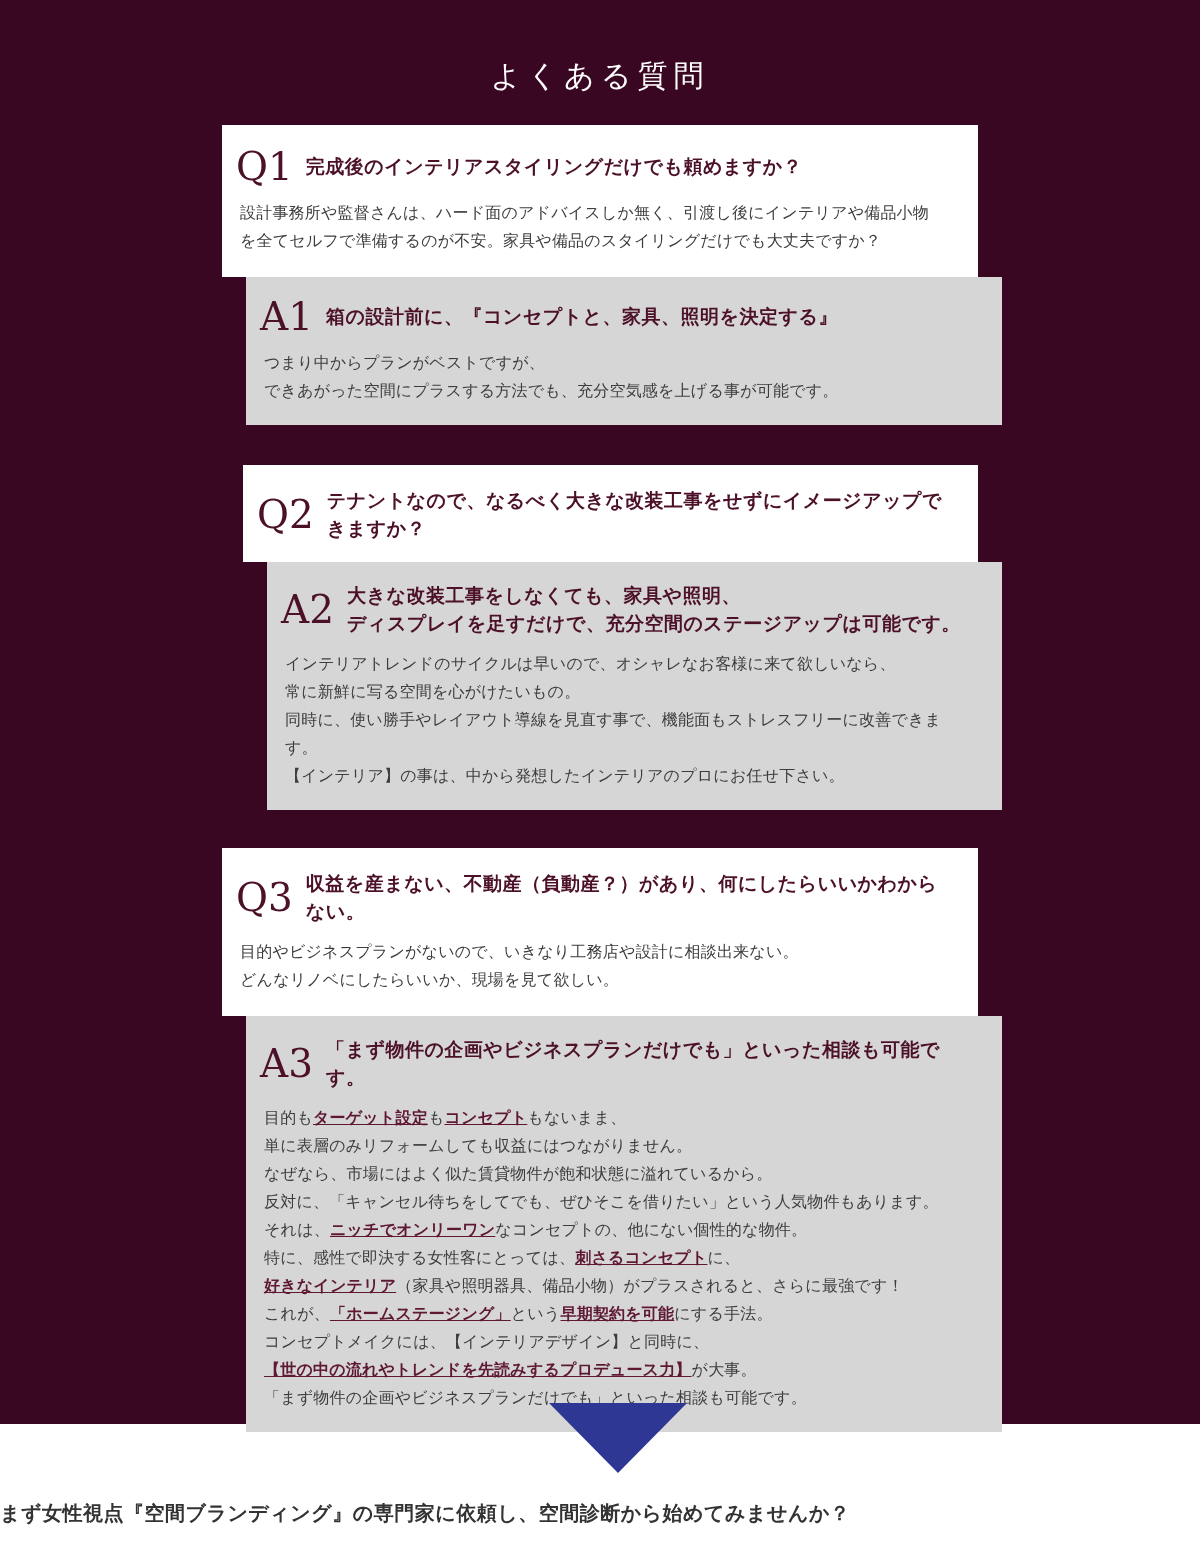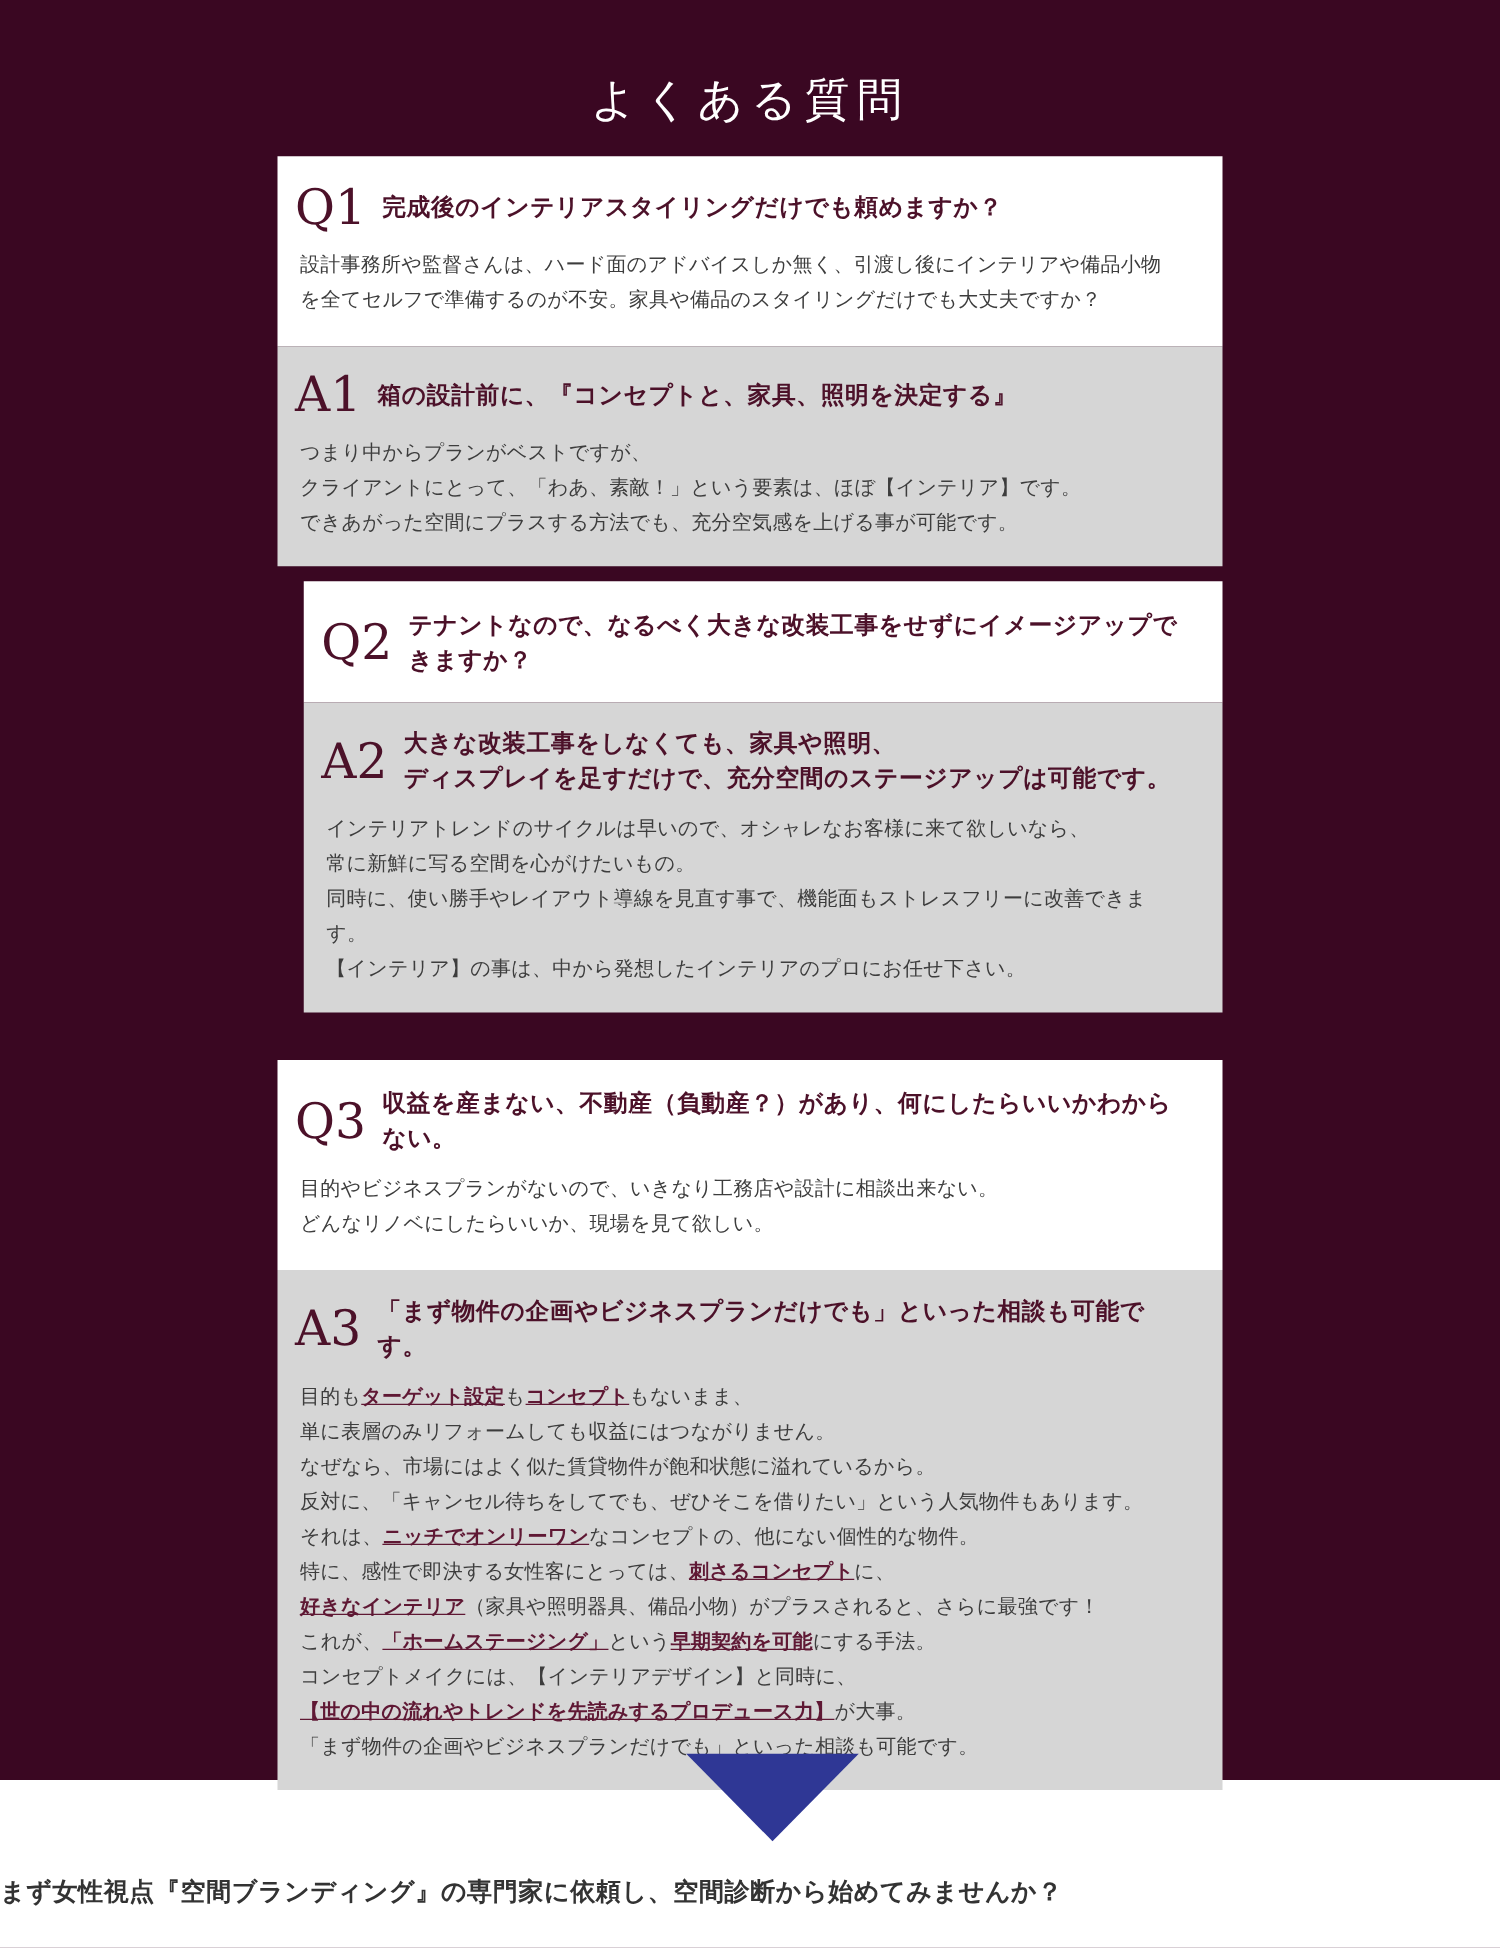--- a/index.html
+++ b/index.html
@@ -29,36 +29,36 @@
     height:1424px;
     background:var(--bg);
   }
   .page-title{
     position:absolute;
     left:0;top:56px;
     width:1200px;
     text-align:center;
     color:#ffffff;
     font-family:"DejaVu Serif","Liberation Serif",serif;
-    font-size:36px;
+    font-size:30px;
     font-weight:400;
     letter-spacing:6px;
   }
   .faq-list{position:absolute;left:0;top:0;width:1200px;height:1424px;}
   .faq-card{
     position:absolute;
     left:222px;
     width:756px;
   }
   .faq-card:nth-child(1){top:125px;}
   .faq-card:nth-child(2){top:465px;padding-left:21px;}
   .faq-card:nth-child(3){top:848px;}
   .section{width:100%;}
   .section.question{background:#ffffff;padding:22px 28px 20px 14px;}
-  .section.answer{background:var(--answer-bg);padding:20px 28px 18px 14px;}
+  .section.answer{background:var(--answer-bg);padding:20px 28px 18px 14px;margin-left:24px;}
   .head{
     display:flex;
     align-items:center;
     gap:13px;
   }
   .label{
     font-family:"DejaVu Serif","Liberation Serif",serif;
     font-size:39px;
     line-height:1;
     color:var(--accent);
@@ -124,21 +124,20 @@
         </div>
         <div class="section answer">
           <div class="head">
             <span class="label">A1</span>
             <div class="title">
               <div>箱の設計前に、『コンセプトと、家具、照明を決定する』</div>
             </div>
           </div>
           <div class="body">
             <div class="line"><span>つまり中からプランがベストですが、</span></div>
-            <div class="line"><span>クライアントにとって、「わあ、素敵！」という要素は、ほぼ【インテリア】です。</span></div>
             <div class="line"><span>できあがった空間にプラスする方法でも、充分空気感を上げる事が可能です。</span></div>
           </div>
         </div>
       </div>
       <div class="faq-card">
         <div class="section question">
           <div class="head">
             <span class="label">Q2</span>
             <div class="title">
               <div>テナントなので、なるべく大きな改装工事をせずにイメージアップできますか？</div>

